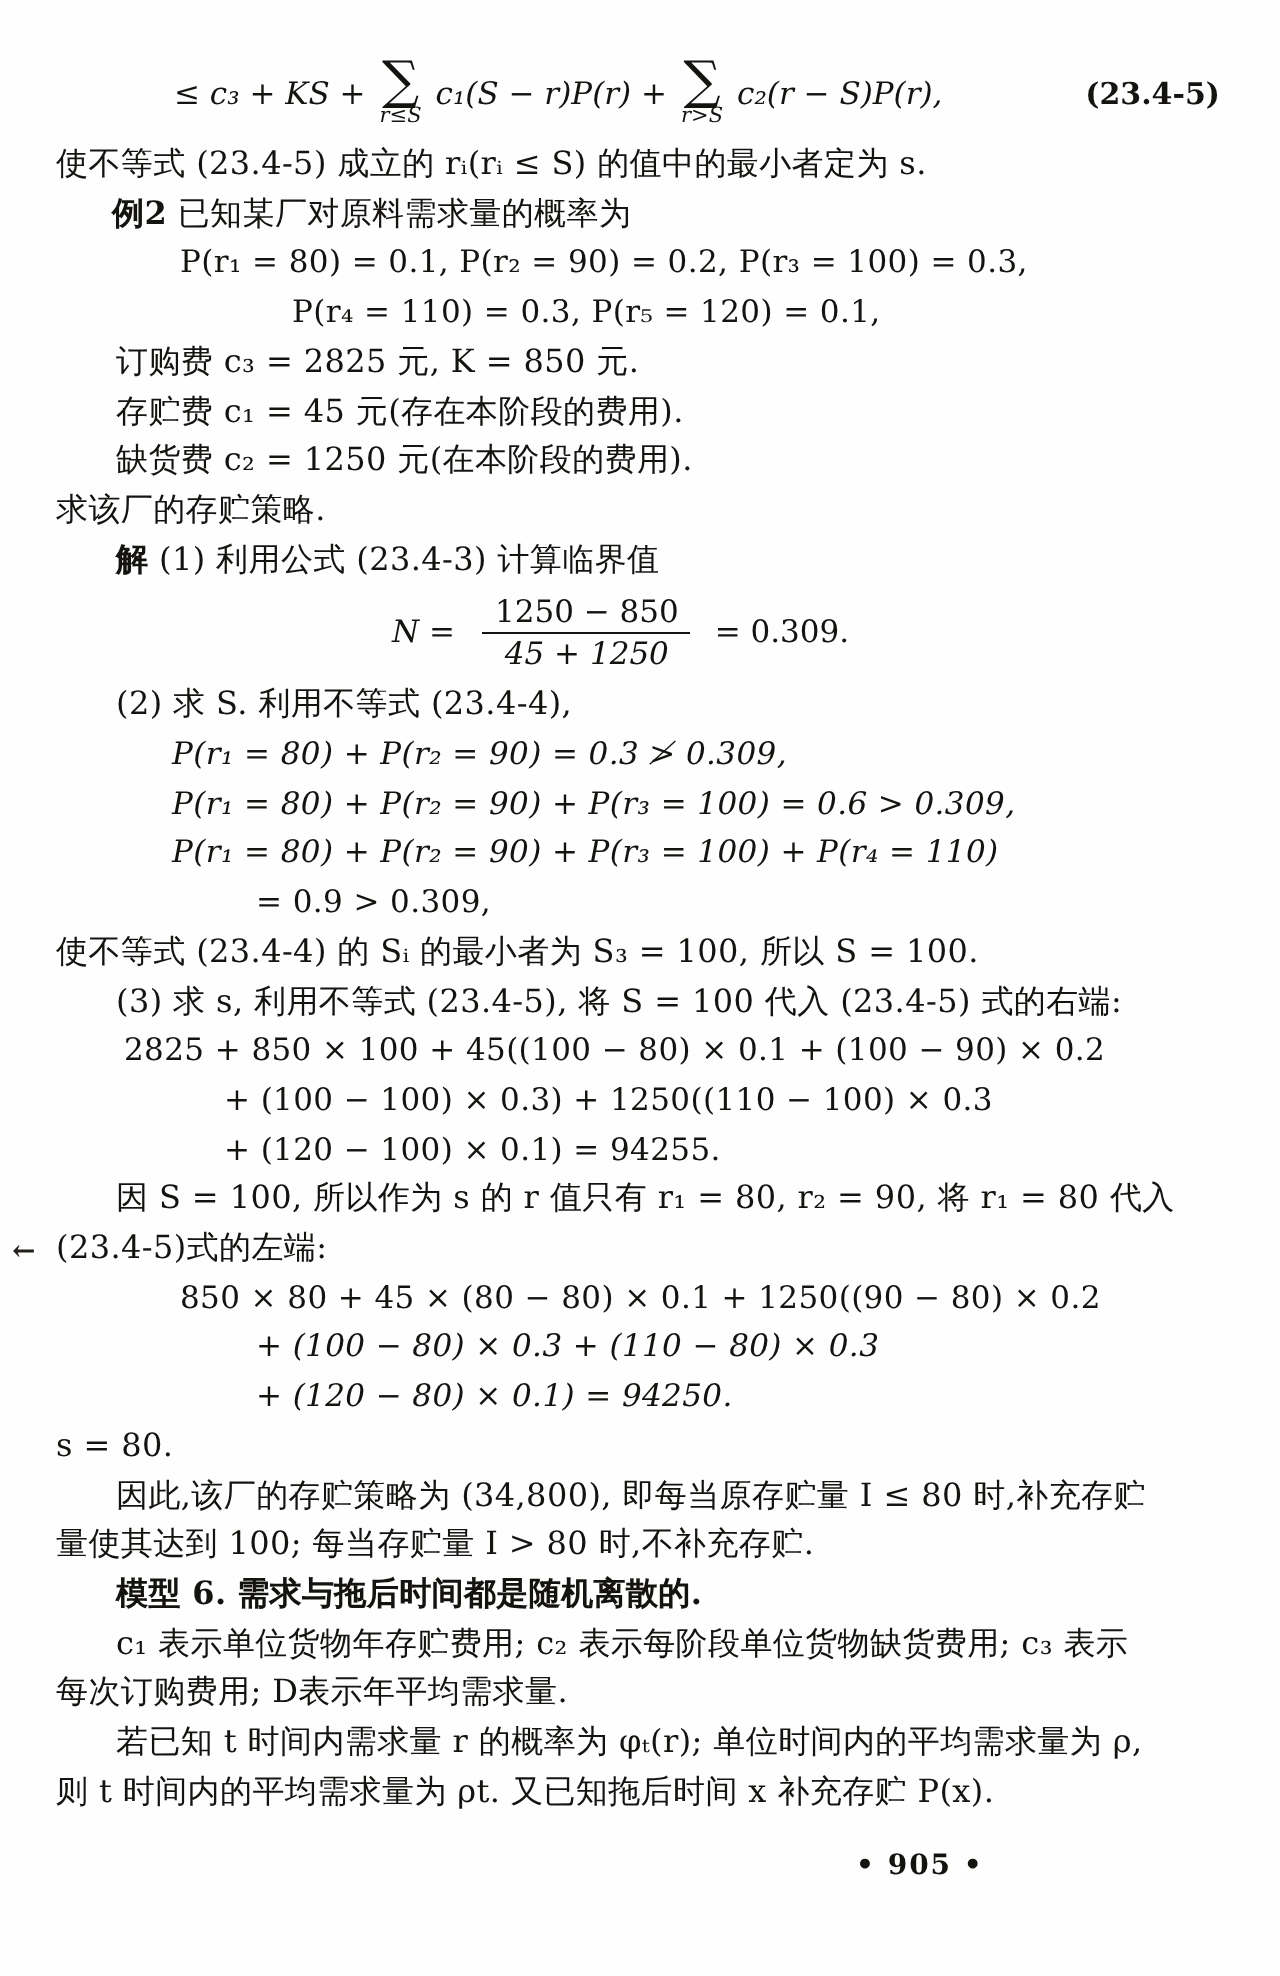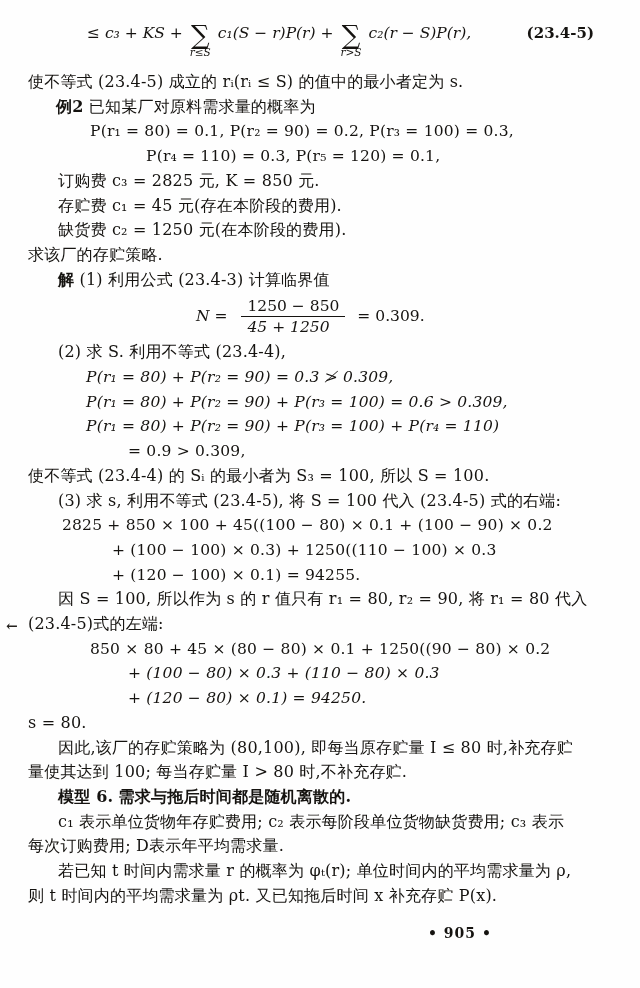--- a/index.html
+++ b/index.html
@@ -32,38 +32,38 @@
   .ind-prob2{margin-left:118px;}
   .ind-ineq{margin-left:58px;font-style:italic;}
   .ind-ineq-cont{margin-left:100px;}
   .ind-rhs1{margin-left:34px;}
   .ind-rhs2{margin-left:84px;}
   .ind-lhs1{margin-left:62px;}
   .ind-lhs2{margin-left:100px;font-style:italic;}
 
   
   .formula-line{
-    display:flex;
-    margin-left:56px;margin-right:16px;
+    display:flex;align-items:center;
+    margin-left:56px;margin-right:0;
     height:46px;font-size:15.5px;font-style:italic;
   }
   .formula-line .tok{margin:0 3px;}
   .sum{display:inline-flex;flex-direction:column;align-items:center;margin:0 4px;}
   .sum .sigma{font-size:26px;line-height:22px;font-style:normal;}
   .sum .limits{font-size:10.5px;line-height:11px;margin-top:1px;}
   .eqno{margin-left:auto;font-style:normal;font-weight:bold;font-size:15px;}
 
   
   .frac-line{
     display:flex;align-items:center;
     margin-left:168px;
     height:48px;font-size:15.5px;
   }
   .frac-line .lhs{font-style:italic;margin-right:8px;}
-  .frac{display:inline-flex;flex-direction:column;align-items:flex-start;margin:0 6px;}
+  .frac{display:inline-flex;flex-direction:column;align-items:center;margin:0 6px;}
   .frac .num{padding:0 6px 1px 6px;border-bottom:1.6px solid #151310;line-height:18px;}
   .frac .den{padding:1px 6px 0 6px;line-height:18px;font-style:italic;}
   .frac-line .rhs{margin-left:6px;}
 
   
   .has-margin-mark{position:relative;}
   .margin-mark{
     position:absolute;left:-22px;top:2px;
     font-size:14px;font-weight:bold;color:#23201c;
   }
@@ -134,21 +134,21 @@
   <div class="line ind-rhs2 mathline">+ (120 − 100) × 0.1) = 94255.</div>
   <div class="line ind-cost">因 S = 100, 所以作为 s 的 r 值只有 r₁ = 80, r₂ = 90, 将 r₁ = 80 代入</div>
   <div class="line has-margin-mark">
     <span class="margin-mark">←</span>
     <span>(23.4-5)式的左端:</span>
   </div>
   <div class="line ind-lhs1 mathline">850 × 80 + 45 × (80 − 80) × 0.1 + 1250((90 − 80) × 0.2</div>
   <div class="line ind-lhs2 mathline">+ (100 − 80) × 0.3 + (110 − 80) × 0.3</div>
   <div class="line ind-lhs2 mathline">+ (120 − 80) × 0.1) = 94250.</div>
   <div class="line">s = 80.</div>
-  <div class="line ind-cost">因此,该厂的存贮策略为 (80,100), 即每当原存贮量 I ≤ 80 时,补充存贮</div>
+  <div class="line ind-cost">因此,该厂的存贮策略为 (34,800), 即每当原存贮量 I ≤ 80 时,补充存贮</div>
   <div class="line">量使其达到 100; 每当存贮量 I &gt; 80 时,不补充存贮.</div>
 
   <div class="line ind-cost">
     <span class="bold">模型 6.</span>
     <span class="bold">需求与拖后时间都是随机离散的.</span>
   </div>
   <div class="line ind-cost">c₁ 表示单位货物年存贮费用; c₂ 表示每阶段单位货物缺货费用; c₃ 表示</div>
   <div class="line">每次订购费用; D表示年平均需求量.</div>
   <div class="line ind-cost">若已知 t 时间内需求量 r 的概率为 φₜ(r); 单位时间内的平均需求量为 ρ,</div>
   <div class="line">则 t 时间内的平均需求量为 ρt. 又已知拖后时间 x 补充存贮 P(x).</div>

